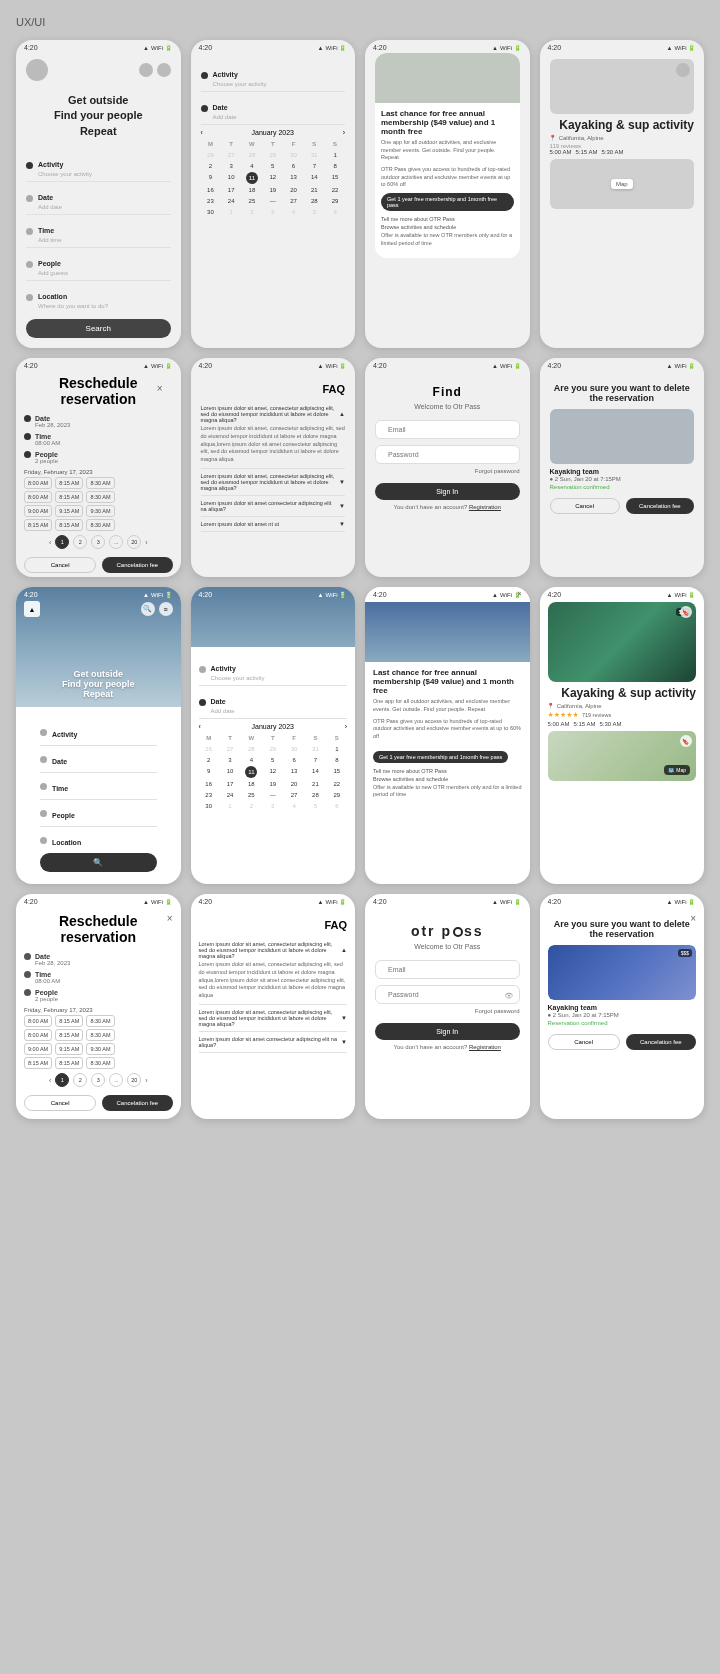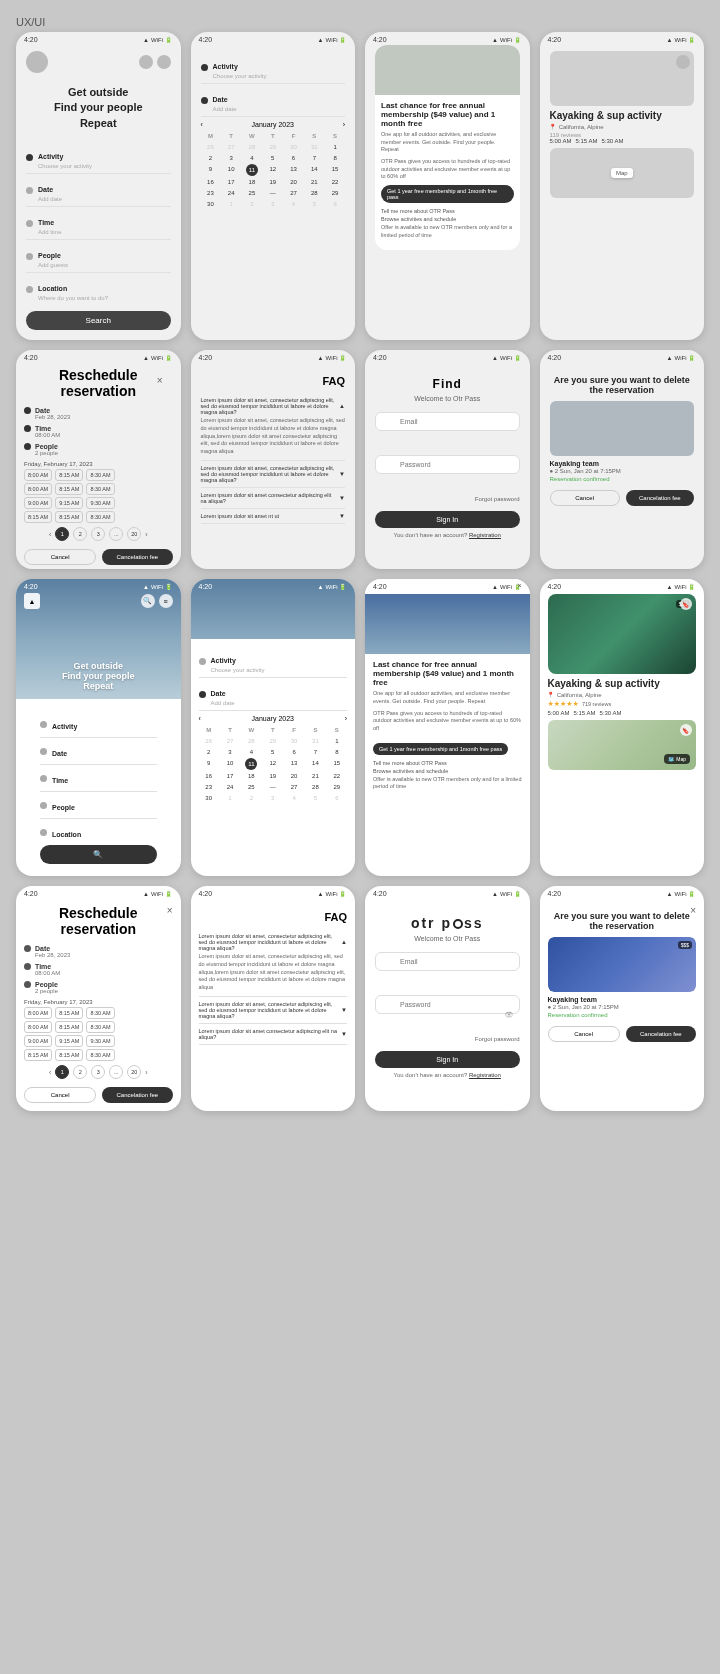--- a/index.html
+++ b/index.html
@@ -7,21 +7,21 @@
       background: #c8c8c8;
       font-family: -apple-system, BlinkMacSystemFont, 'Segoe UI', sans-serif;
       width: 720px;
       min-height: 1674px;
       padding: 16px;
     }
 
     .page-title {
       font-size: 11px;
       color: #555;
-      margin-bottom: 4px;
+      margin-bottom: 12px;
       font-weight: 500;
     }
 
     
     .phone {
       background: #fff;
       border-radius: 16px;
       overflow: hidden;
       position: relative;
       box-shadow: 0 2px 8px rgba(0,0,0,0.15);
@@ -342,23 +342,23 @@
       text-align: center;
       font-size: 7px;
       color: #666;
       margin-bottom: 8px;
     }
 
     .login-input {
       width: 100%;
       border: 1px solid #ddd;
       border-radius: 6px;
-      padding: 5px 24px;
+      padding: 5px 12px;
       font-size: 7px;
-      margin-bottom: 22px;
+      margin-bottom: 4px;
       color: #333;
     }
 
     .login-link {
       font-size: 6px;
       color: #666;
       text-align: right;
       display: block;
       margin-bottom: 6px;
     }
@@ -384,24 +384,25 @@
     
     .activity-img {
       background: #b0b8b0;
       height: 60px;
       border-radius: 6px;
       margin-bottom: 4px;
       position: relative;
     }
 
     .activity-title {
-      font-size: 10px;
+      font-size: 12px;
       font-weight: 600;
       color: #222;
       margin-bottom: 2px;
+      text-align: right;
     }
 
     .activity-location {
       font-size: 6px;
       color: #666;
       margin-bottom: 2px;
     }
 
     .activity-times {
       display: flex;

